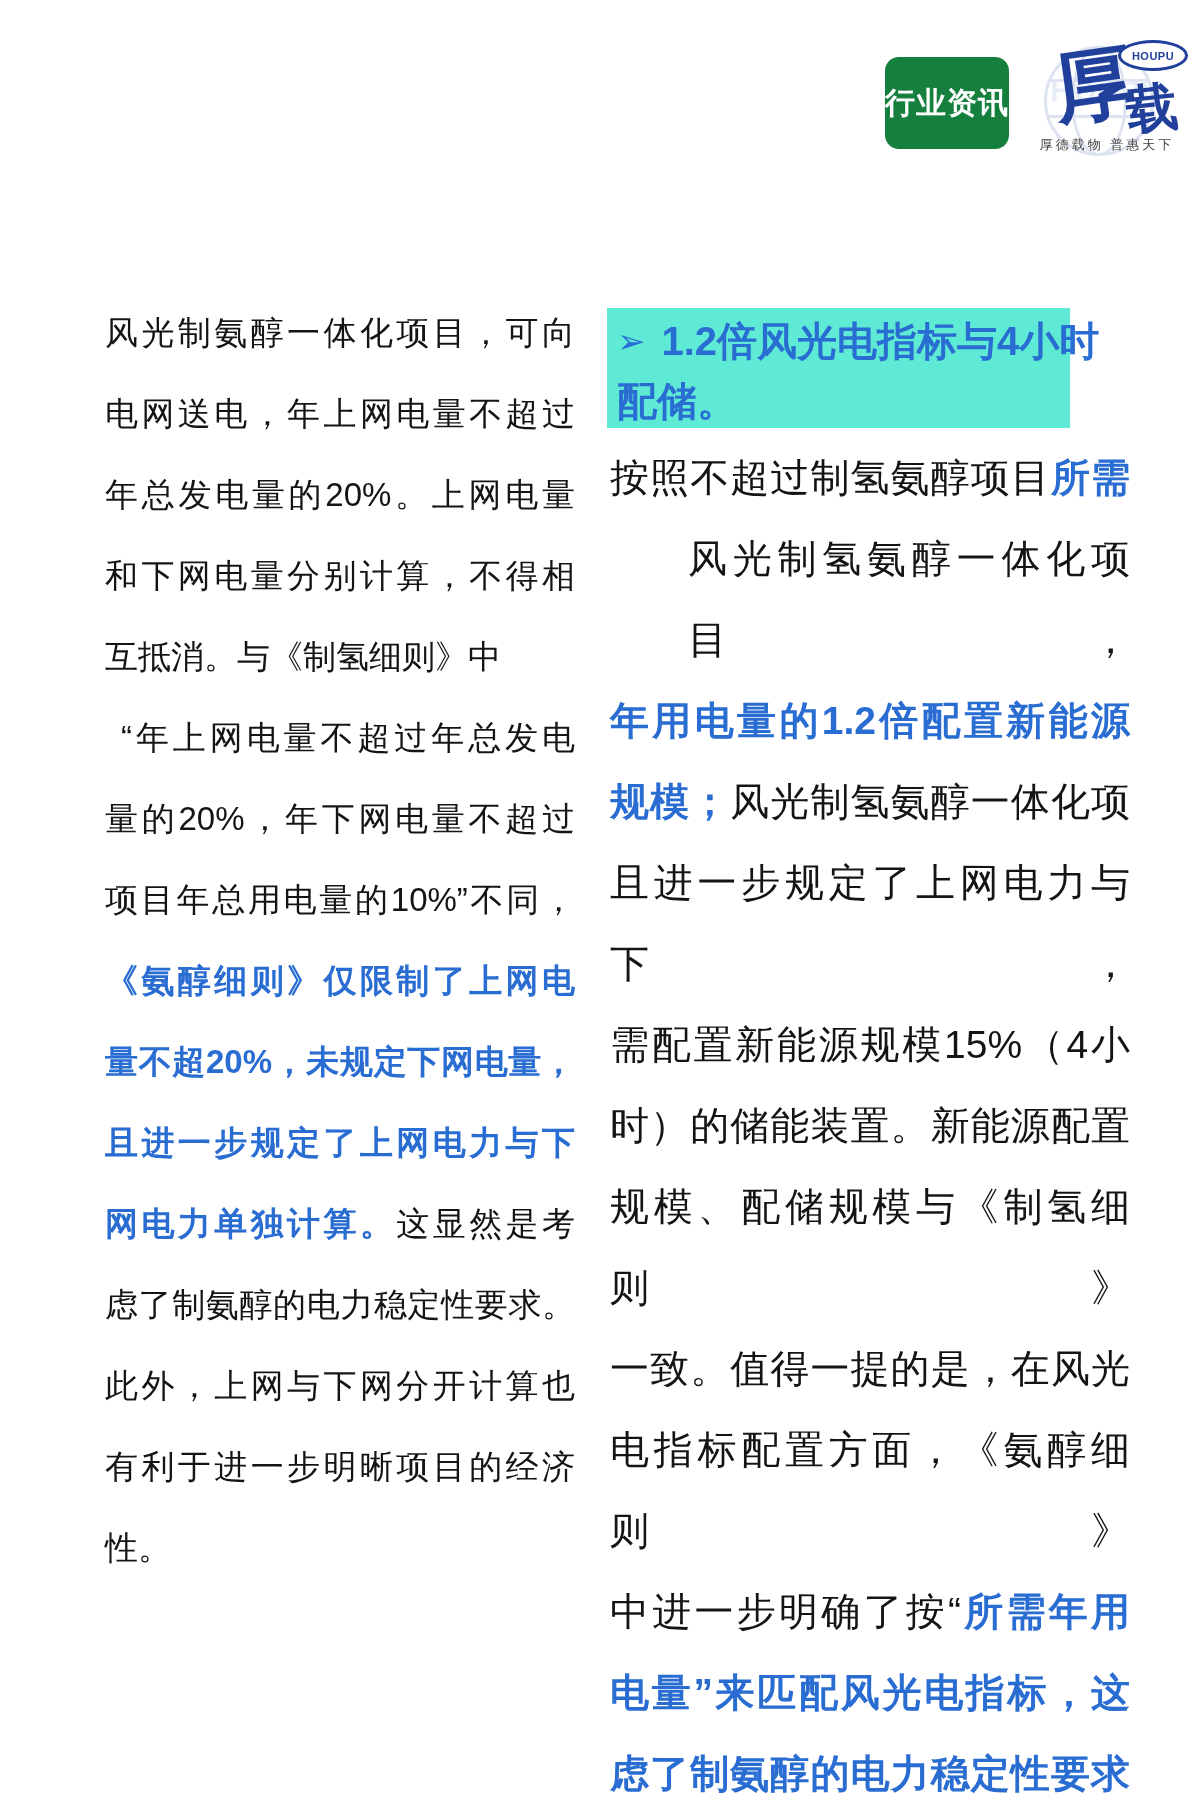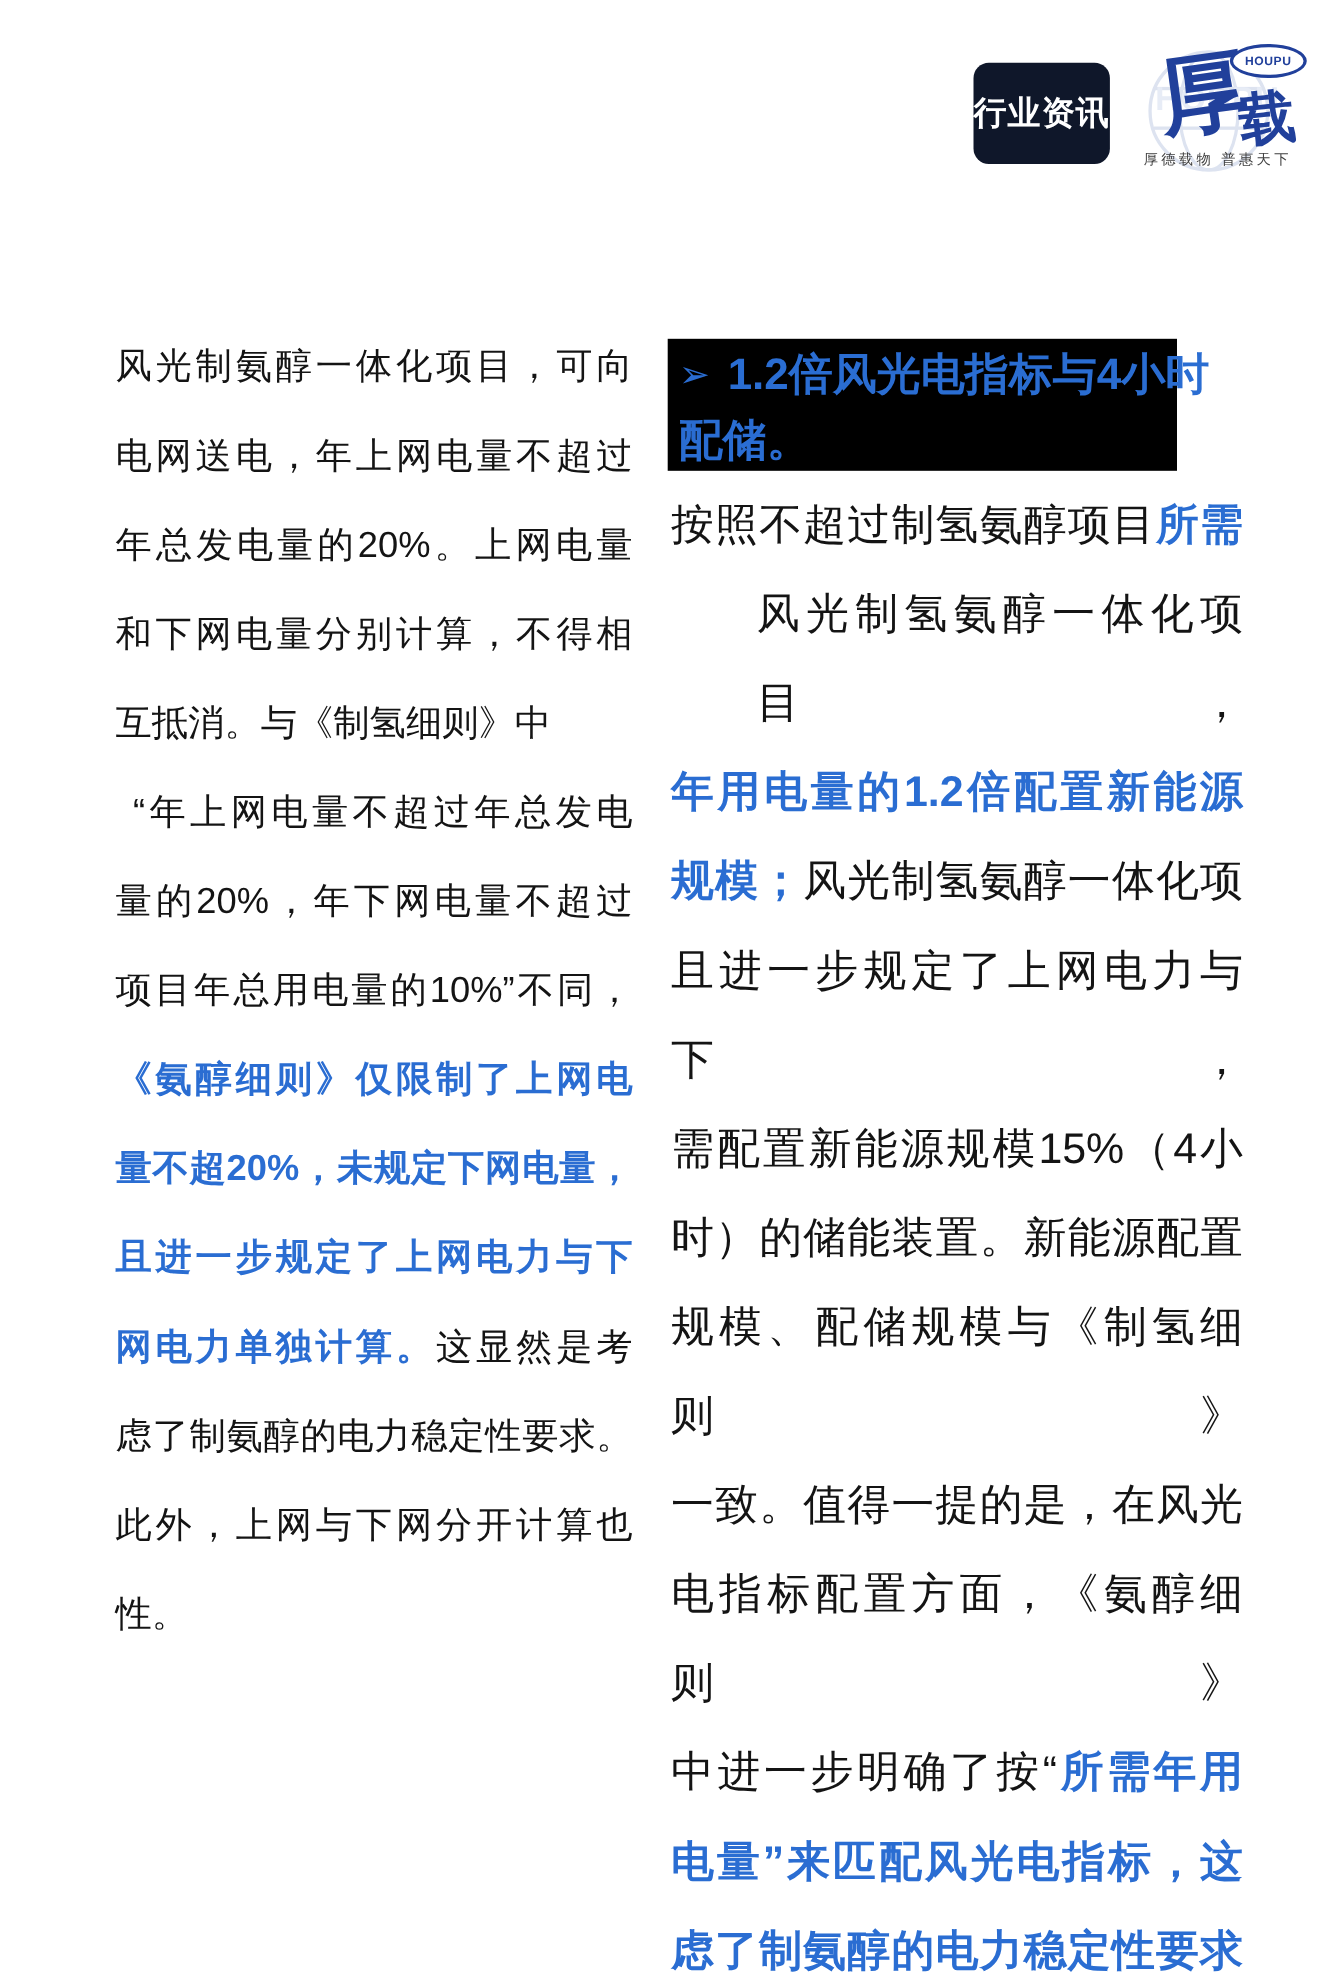--- a/index.html
+++ b/index.html
@@ -72,21 +72,21 @@
   }
   .sec-header .hl{line-height:58px;white-space:nowrap;}
   .sec-header .arrow{
     display:inline-block;margin-right:16px;font-size:34px;
     transform:translateY(-2px);
   }
 </style>
 </head>
 <body>
 
-<div class="industry-badge" style="background: #0f172a;">行业资讯</div>
+<div class="industry-badge" style="background: #15803d;">行业资讯</div>
 
 <div class="logo">
   <div class="globe">
     <div class="mer"></div>
       <div class="par1"></div>
       <div class="par2"></div>
   </div>
   <div class="wm">HOUPU</div>
   <div class="char1">厚</div>
   <div class="char2">载</div>
@@ -102,24 +102,25 @@
     <div class="ln noj"><span class="seg">互抵消。与《制氢细则》中</span></div>
     <div class="ln indent1"><span class="seg">“年上网电量不超过年总发电</span></div>
     <div class="ln"><span class="seg">量的20%，年下网电量不超过</span></div>
     <div class="ln"><span class="seg">项目年总用电量的10%”不同，</span></div>
     <div class="ln"><span class="seg blue">《氨醇细则》仅限制了上网电</span></div>
     <div class="ln"><span class="seg blue">量不超20%，未规定下网电量，</span></div>
     <div class="ln"><span class="seg blue">且进一步规定了上网电力与下</span></div>
     <div class="ln"><span class="seg blue">网电力单独计算。</span><span class="seg">这显然是考</span></div>
     <div class="ln"><span class="seg">虑了制氨醇的电力稳定性要求。</span></div>
     <div class="ln"><span class="seg">此外，上网与下网分开计算也</span></div>
+    <div class="ln"><span class="seg">有利于进一步明晰项目的经济</span></div>
     <div class="ln noj"><span class="seg">性。</span></div>
   </div>
 
-<div class="sec-header" style="background: #000000; color: rgb(42, 109, 210);">
+<div class="sec-header" style="background: #5eead4; color: rgb(42, 109, 210);">
   <div class="hl">
     <span class="arrow">➢</span><span>1.2倍风光电指标与4小时</span>
   </div>
   <div class="hl">配储。</div>
 </div>
 
 <div class="col col-right">
     <div class="ln"><span class="seg">按照不超过制氢氨醇项目</span><span class="seg blue">所需</span></div>
     <div class="ln indent2r"><span class="seg">风光制氢氨醇一体化项目，</span></div>
     <div class="ln"><span class="seg blue">年用电量的1.2倍配置新能源</span></div>

